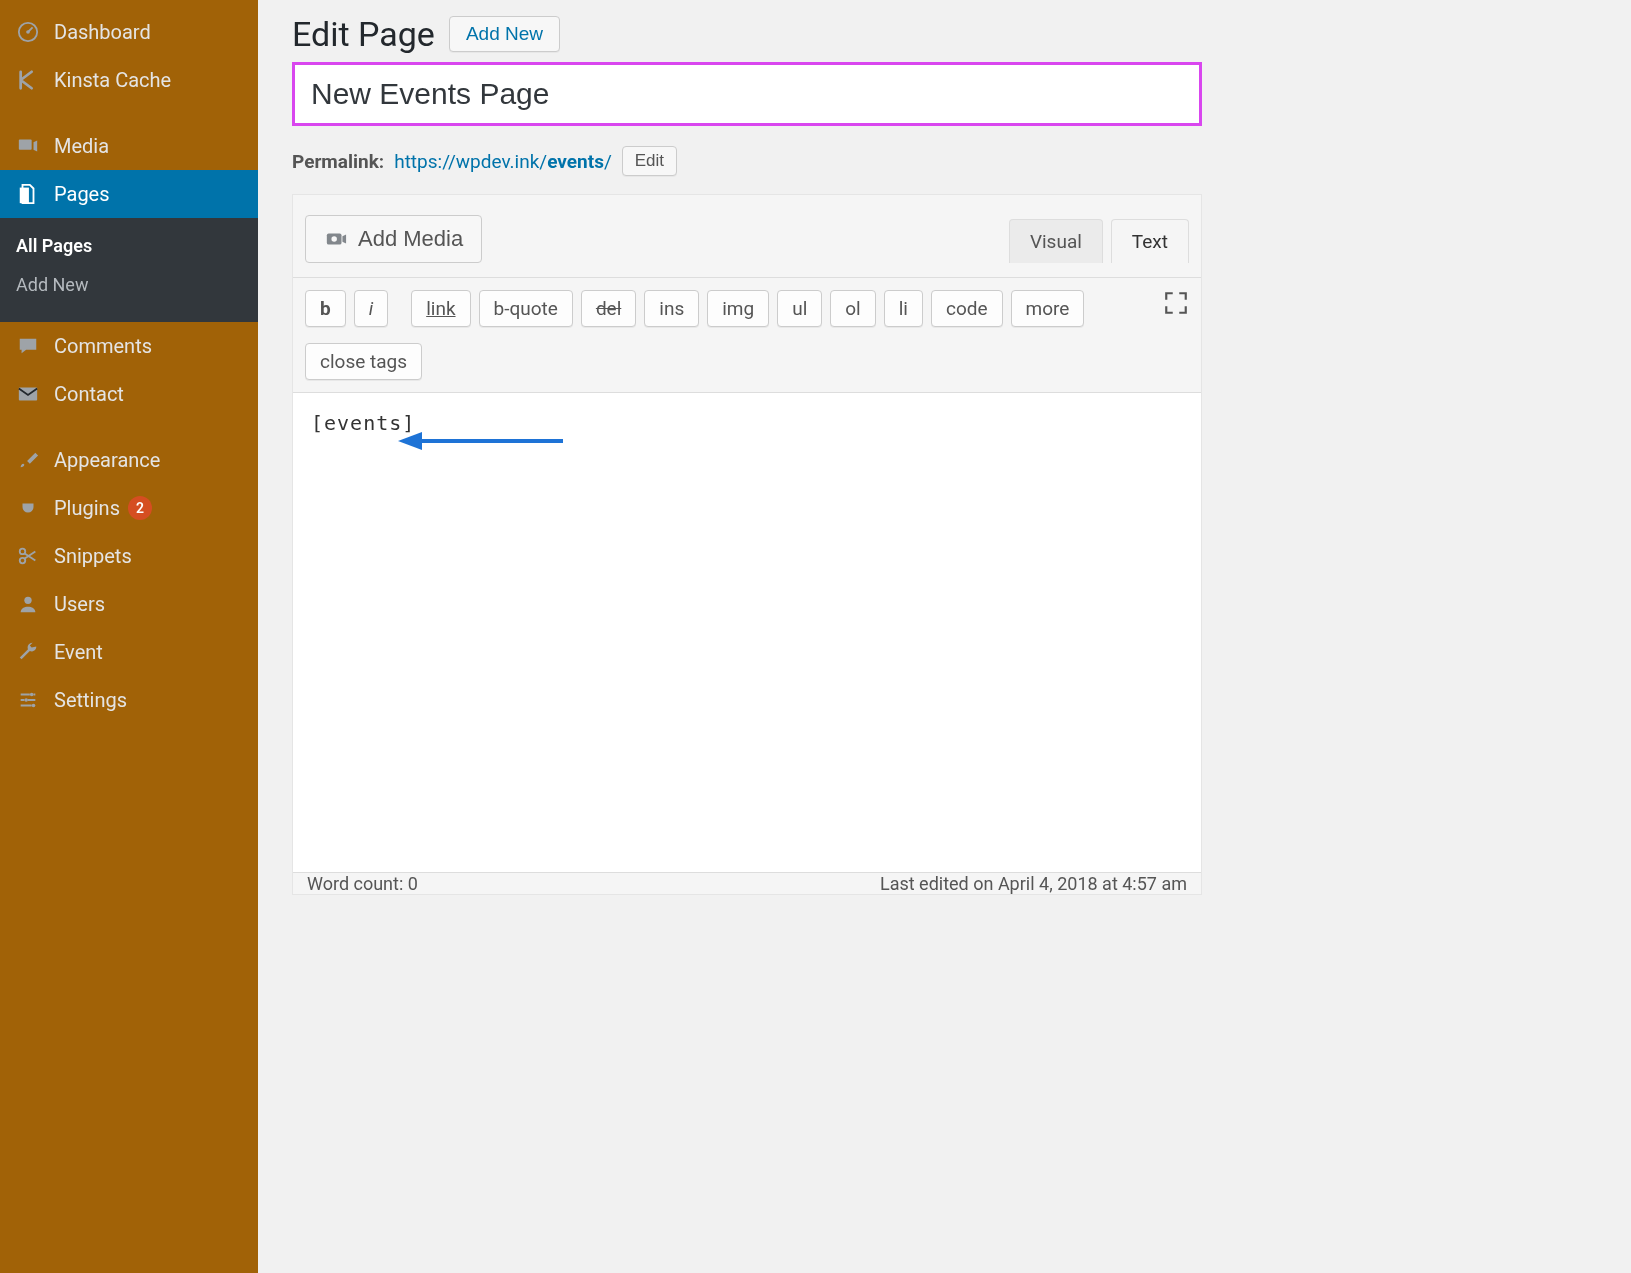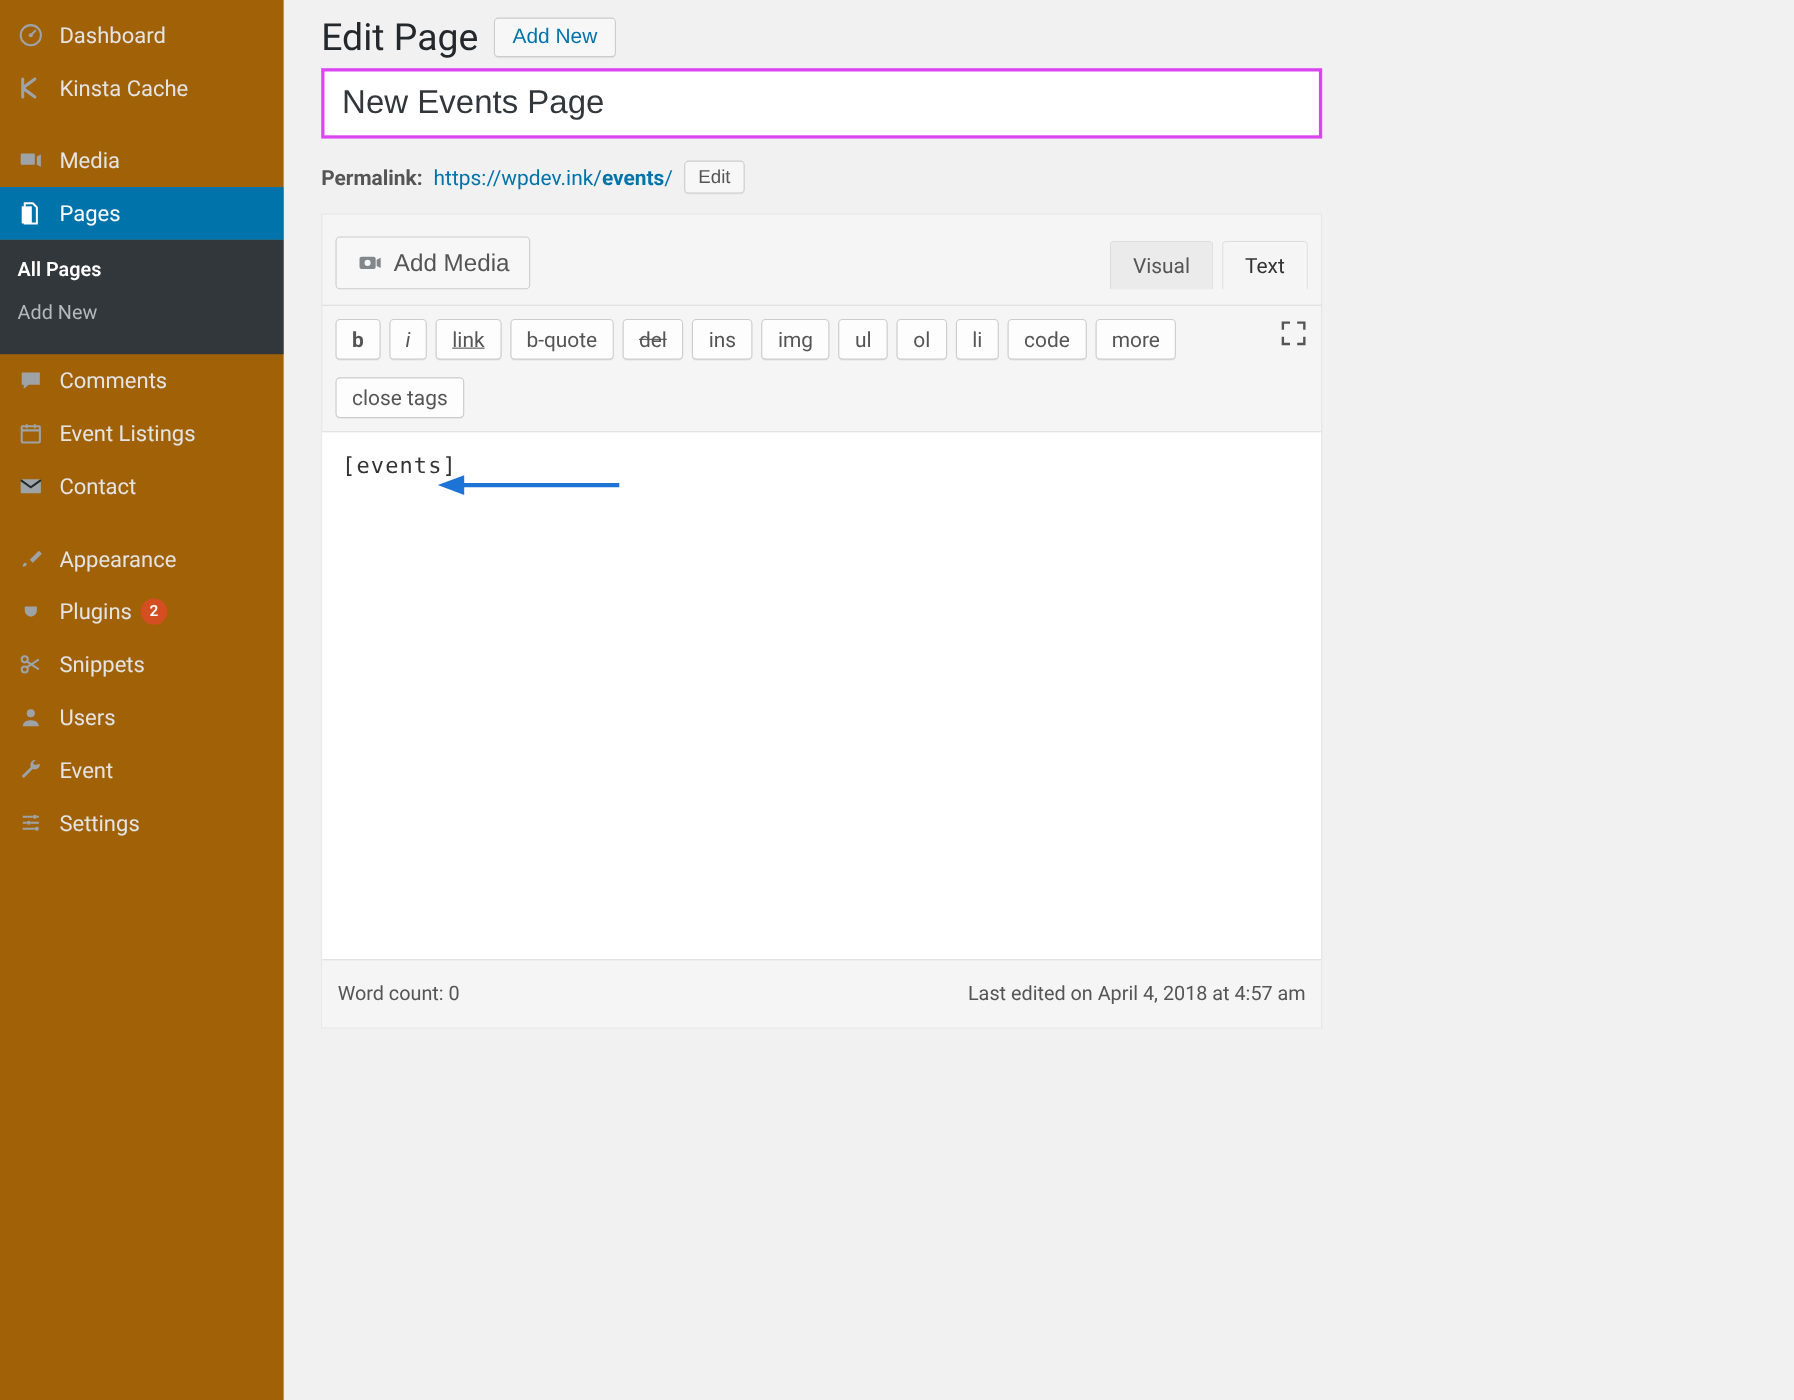--- a/index.html
+++ b/index.html
@@ -189,21 +189,21 @@
     color: #555;
     font-size: 19px;
     padding: 6px 14px;
     border-radius: 4px;
     cursor: pointer;
     font-family: inherit;
     box-shadow: 0 1px 0 rgba(0,0,0,0.05);
   }
   .qt-btn.bold { font-weight: 700; }
   .qt-btn.italic { font-style: italic; }
-  .qt-btn.underline { text-decoration: underline; }
+  .qt-btn.underline { text-decoration: underline; margin-left: 15px; }
   .qt-btn.strike { text-decoration: line-through; }
   .editor-textarea {
     display: block;
     width: 100%;
     height: 480px;
     border: none;
     border-top: 1px solid #ddd;
     padding: 18px;
     font-family: Consolas, Menlo, monospace;
     font-size: 20px;
@@ -213,21 +213,21 @@
     outline: none;
     letter-spacing: 1px;
   }
   .editor-status {
     display: flex;
     justify-content: space-between;
     align-items: center;
     font-size: 18px;
     color: #555;
     border-top: 1px solid #ddd;
-    padding: 20px 14px;
+    padding: 0 14px;
     background: #f5f5f5;
   }
   .fullscreen-icon {
     margin-left: auto;
   }
   svg { display: block; }
   .arrow-annotation {
     position: absolute;
     pointer-events: none;
   }
@@ -279,29 +279,20 @@
     <div class="sub-item current">All Pages</div>
     <div class="sub-item">Add New</div>
   </div>
   <div class="menu-item">
     <span class="mi-icon">
       <svg width="22" height="22" viewBox="0 0 24 24" fill="currentColor">
           <path d="M3 4h18v12H10l-5 4v-4H3z"></path>
         </svg>
     </span>
     <span>Comments</span>
-  </div>
-  <div class="menu-item">
-    <span class="mi-icon">
-      <svg width="22" height="22" viewBox="0 0 24 24" fill="currentColor">
-          <rect x="3" y="5" width="18" height="16" rx="1" fill="none" stroke="currentColor" stroke-width="2"></rect>
-          <path d="M3 9h18M8 3v4M16 3v4" stroke="currentColor" stroke-width="2"></path>
-        </svg>
-    </span>
-    <span>Event Listings</span>
   </div>
   <div class="menu-item">
     <span class="mi-icon">
       <svg width="22" height="22" viewBox="0 0 24 24" fill="currentColor">
           <rect x="2" y="5" width="20" height="14" rx="1"></rect>
           <path d="M2 6l10 7 10-7" fill="none" stroke="#23282d" stroke-width="2"></path>
         </svg>
     </span>
     <span>Contact</span>
   </div>

